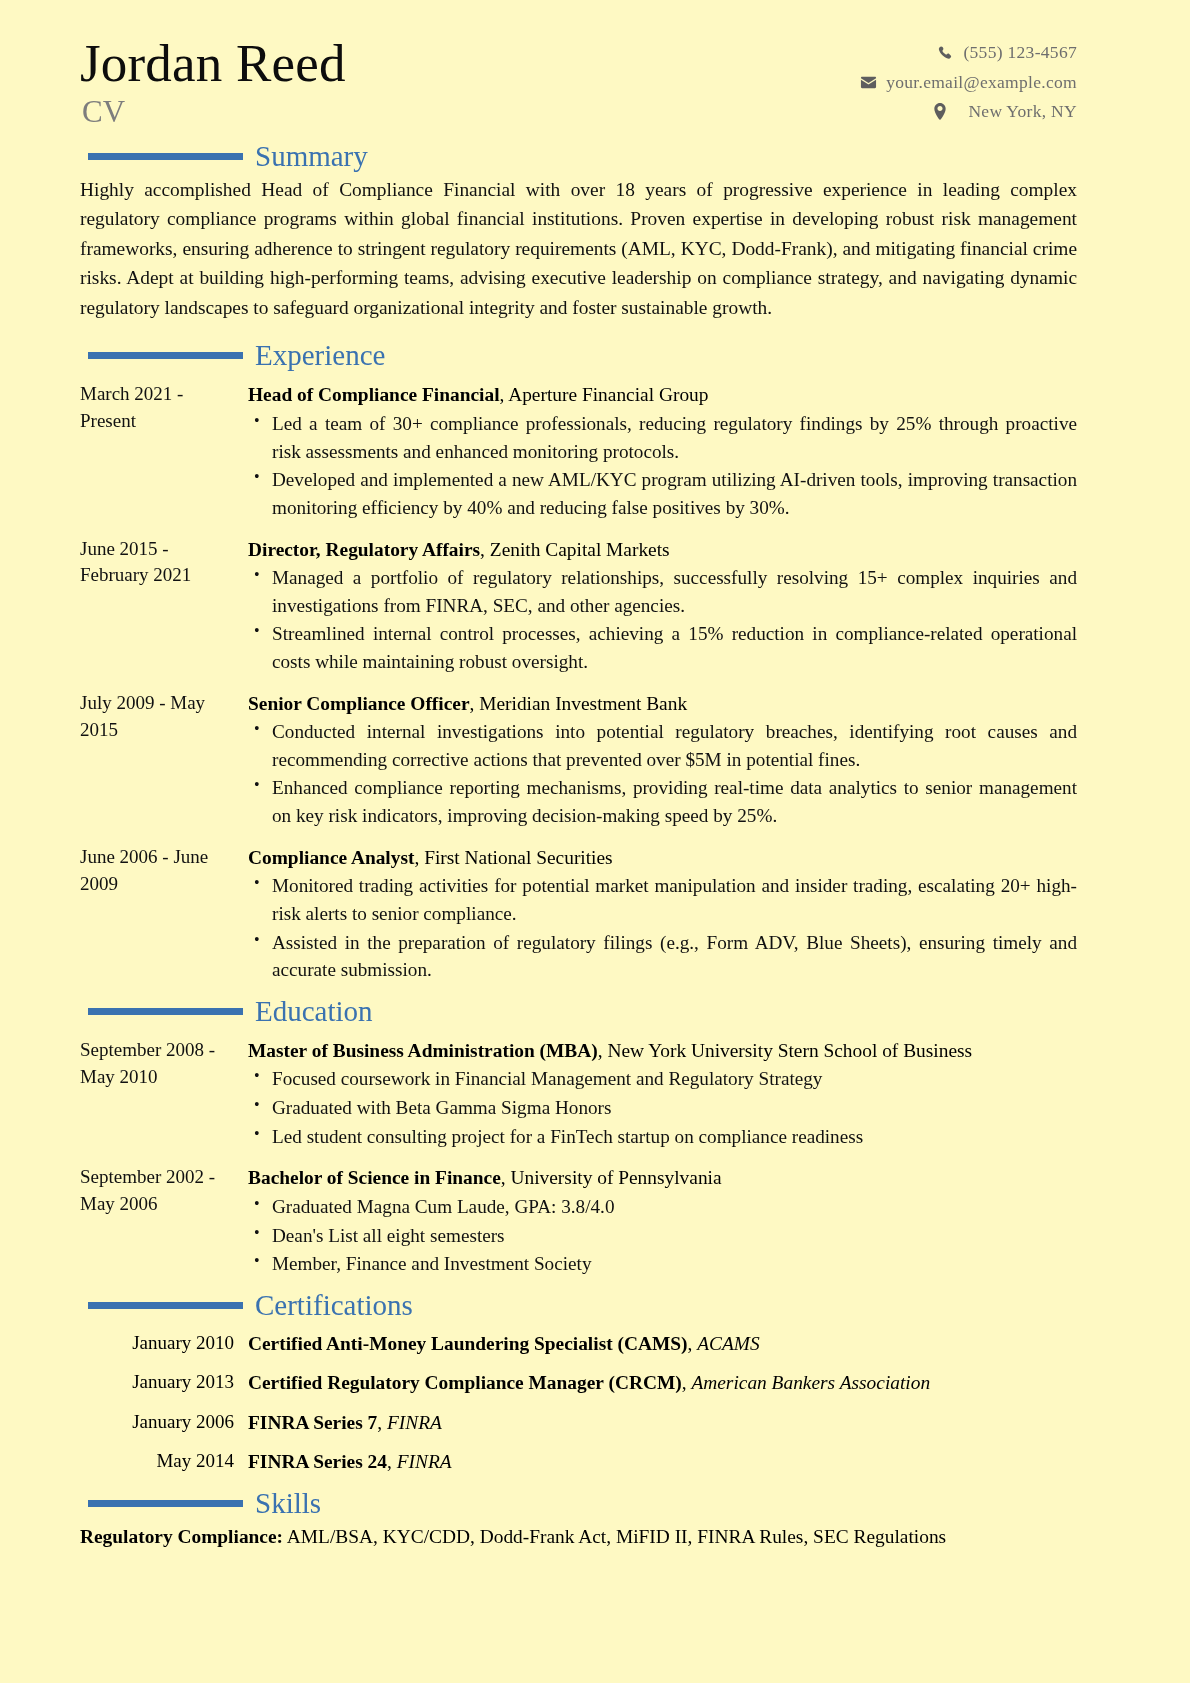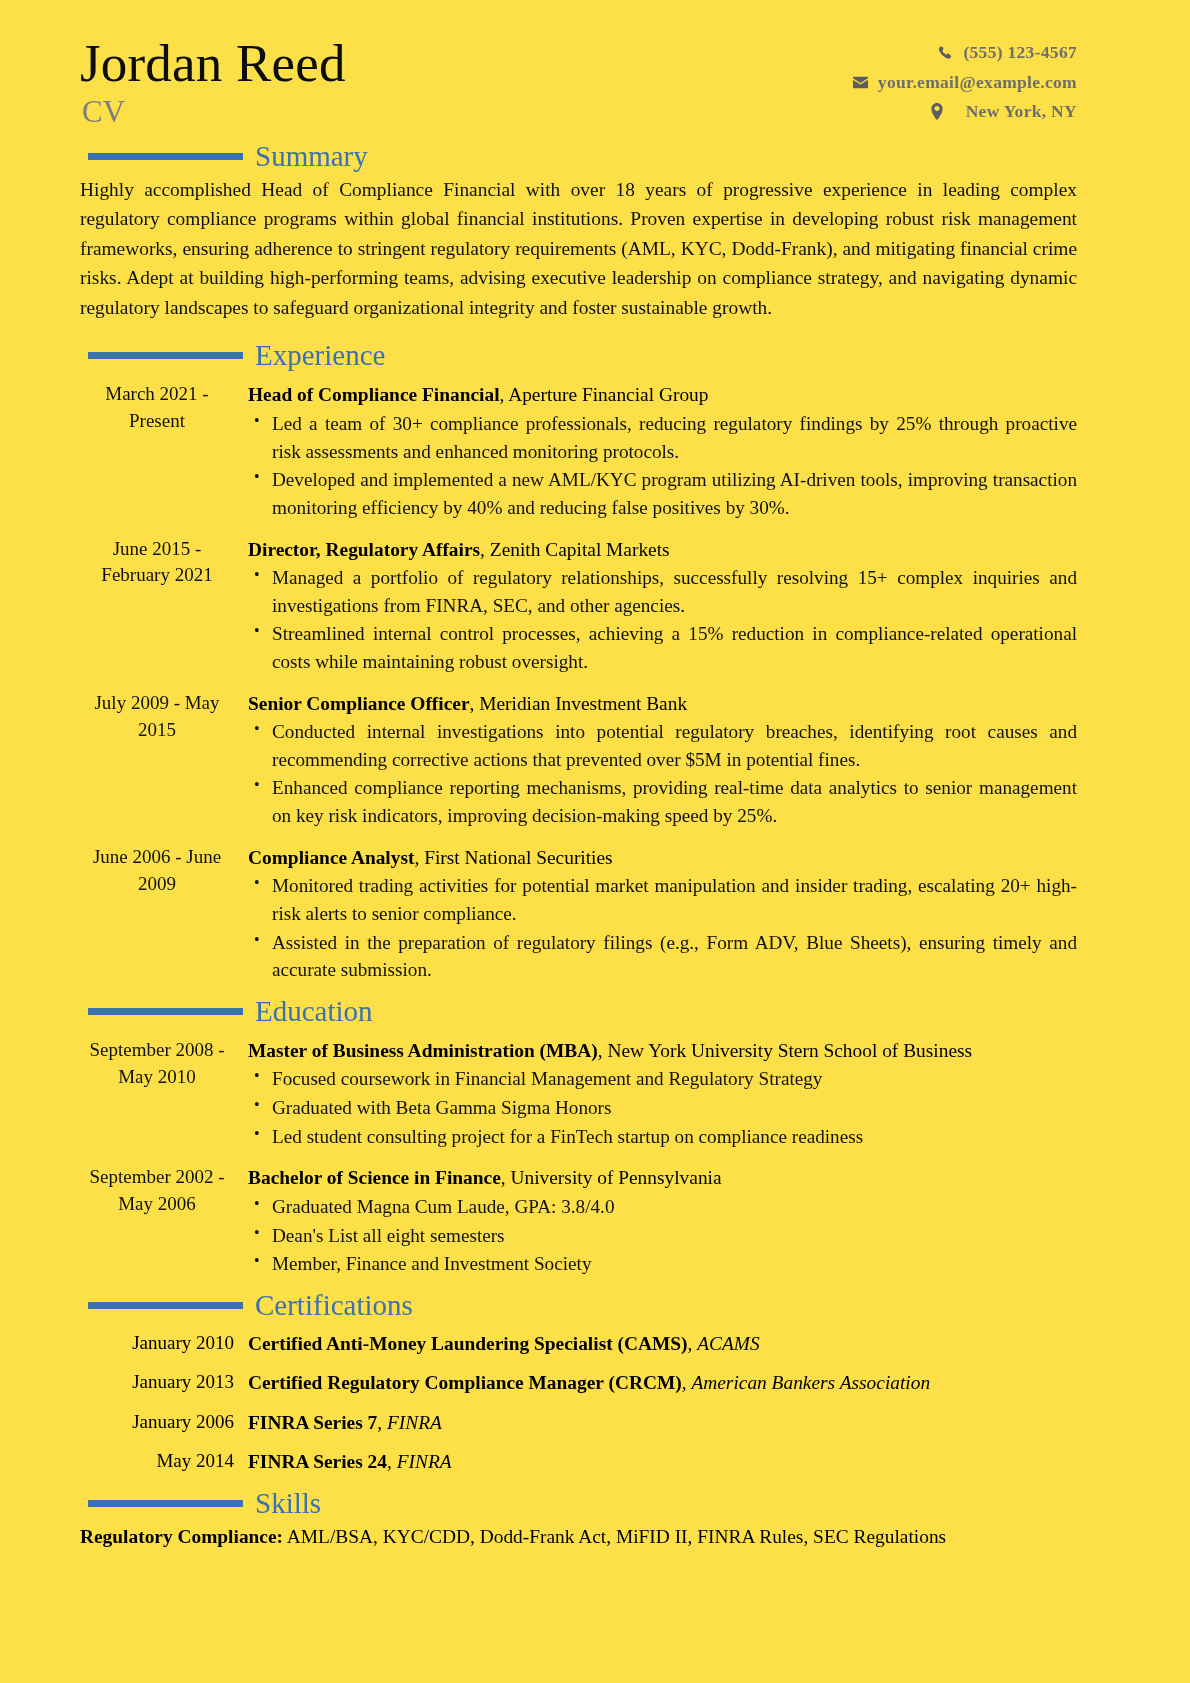--- a/index.html
+++ b/index.html
@@ -13,21 +13,21 @@
     font-family: "Liberation Serif", "DejaVu Serif", serif;
     color: #000000;
     -webkit-font-smoothing: antialiased;
   }
   .page {
     position: relative;
     width: 1190px;
     height: 1683px;
     box-sizing: border-box;
     padding: 34px 113px 0 80px;
-    background: #fde047;
+    background: #fef9c3;
     overflow: hidden;
   }
 
   
   .header {
     display: flex;
     align-items: flex-start;
     justify-content: space-between;
   }
   .identity { padding-top: 2px; }
@@ -52,21 +52,20 @@
     padding-top: 10px;
     line-height: 1.0;
   }
   .contact-row {
     display: flex;
     align-items: center;
     justify-content: flex-end;
     gap: 9px;
     margin-bottom: 12px;
     white-space: nowrap;
-    font-weight: bold;
   }
   .contact-row:last-child { margin-bottom: 0; gap: 20px; }
   .contact-icon {
     display: inline-flex;
     align-items: center;
     justify-content: center;
     width: 17px;
     height: 17px;
     color: #5e5e5e;
     flex: 0 0 auto;
@@ -110,21 +109,21 @@
   
   .entry {
     display: flex;
     align-items: flex-start;
     margin-top: 14px;
   }
   .entry:first-of-type { margin-top: 11px; }
   .entry-date {
     width: 168px;
     flex: 0 0 168px;
-    text-align: center;
+    text-align: left;
     font-size: 19px;
     line-height: 1.42;
     padding-right: 14px;
     box-sizing: border-box;
     color: #111111;
   }
   .entry-body {
     flex: 1 1 auto;
     min-width: 0;
   }

